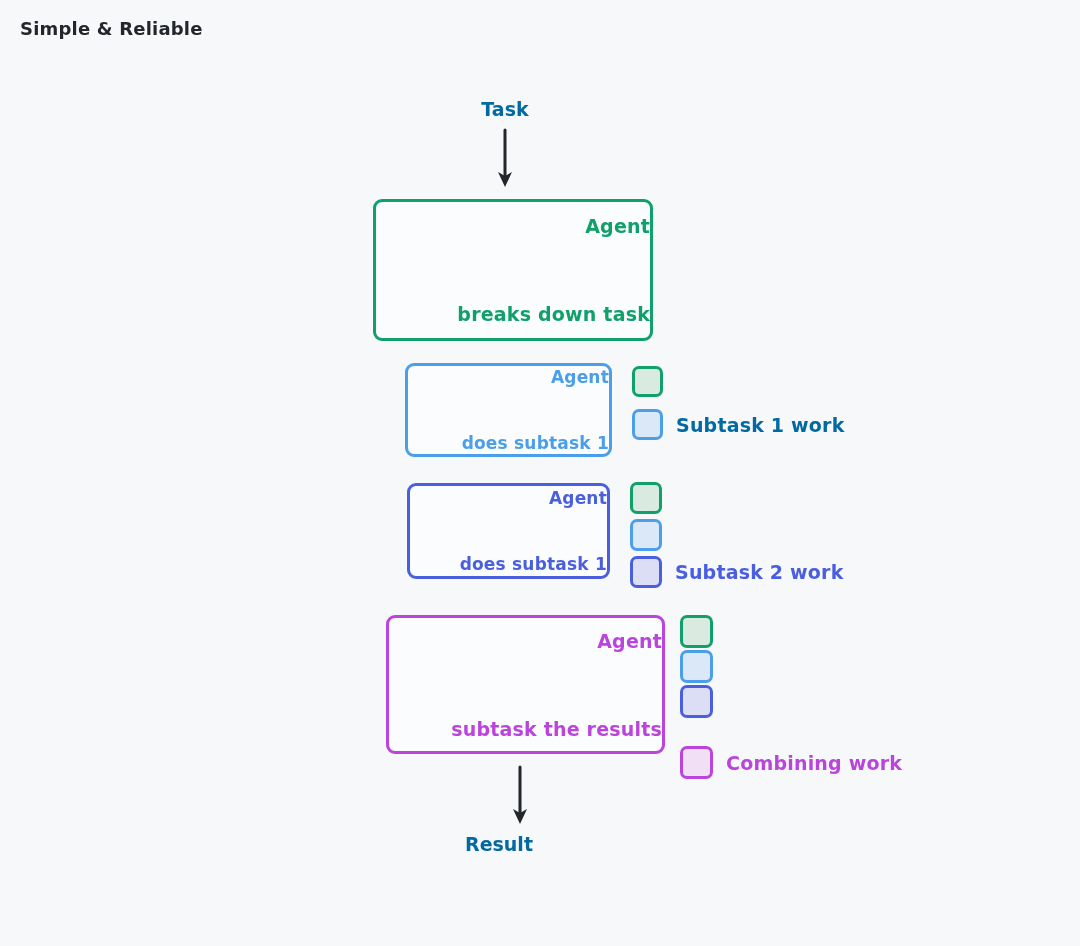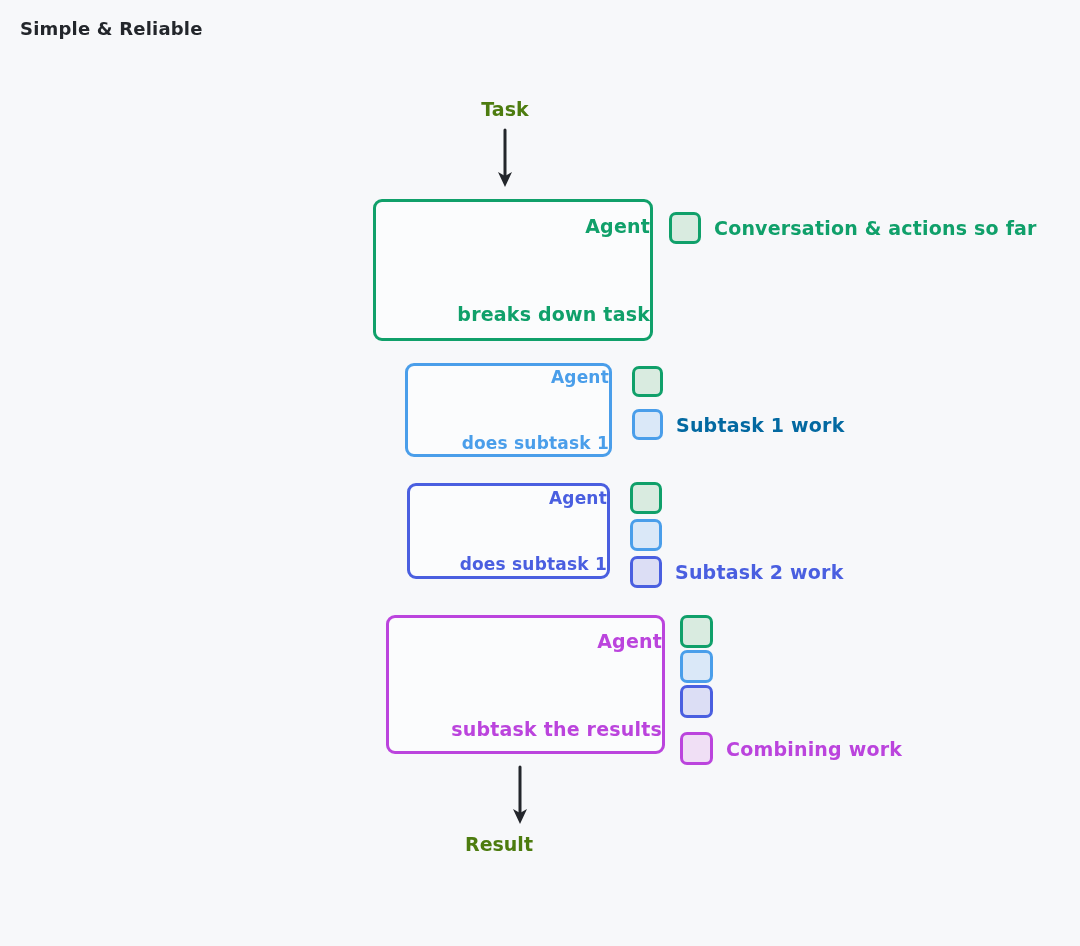--- a/index.html
+++ b/index.html
@@ -31,21 +31,21 @@
     color: #23262b;
     letter-spacing: 0.2px;
     font-family: "DejaVu Sans", sans-serif;
   }
 
   
   .flow-label {
     position: absolute;
     font-size: 19px;
     font-weight: bold;
-    color: #4d7c0f;
+    color: #0369a1;
     text-align: center;
     white-space: nowrap;
   }
   #task-label  { left: 455px; top: 98px;  width: 100px; }
   #result-label{ left: 449px; top: 833px; width: 100px; }
 
   
   .arrow {
     position: absolute;
   }
@@ -152,47 +152,41 @@
 
   
   #legend-subtask2 { left: 630px; top: 482px; }
   #legend-subtask2 .swatch { width: 32px; height: 32px; }
   #legend-subtask2 .legend-row + .legend-row { margin-top: 5px; text-align: center; }
 
   
   #legend-combine { left: 680px; top: 615px; }
   #legend-combine .swatch { width: 33px; height: 33px; }
   #legend-combine .legend-row + .legend-row { margin-top: 2px; }
-  #legend-combine .legend-row.spaced { margin-top: 14px; }
+  #legend-combine .legend-row.spaced { margin-top: 28px; }
 </style>
 </head>
 <body style="background: rgb(247, 248, 250);">
 
 <div class="canvas">
 
   <div class="title">Simple &amp; Reliable</div>
 
   <div class="flow-label" id="task-label">Task</div>
 
   <svg class="arrow" id="arrow-task" style="left:488px; top:128px;" width="34" height="62" viewBox="0 0 34 62">
     <line x1="17" y1="2" x2="17" y2="48" stroke="#23262b" stroke-width="3" stroke-linecap="round"></line>
     <path d="M17 59 L10 44 L17 48 L24 44 Z" fill="#23262b"></path>
   </svg>
 
   <div class="box" id="box-breakdown">
     <span class="line1">Agent</span>
     <span class="line2">breaks down task</span>
   </div>
 
-  <div class="legend-group" id="legend-conversation">
-    <div class="legend-row">
-      <span class="swatch sw-green"></span>
-      <span class="legend-text tx-green">Conversation &amp; actions so far</span>
-    </div>
-  </div>
 
   <div class="box" id="box-subtask1">
     <span class="line1">Agent</span>
     <span class="line2">does subtask 1</span>
   </div>
 
   <div class="legend-group" id="legend-subtask1">
     <div class="legend-row">
       <span class="swatch sw-green"></span>
     </div>

